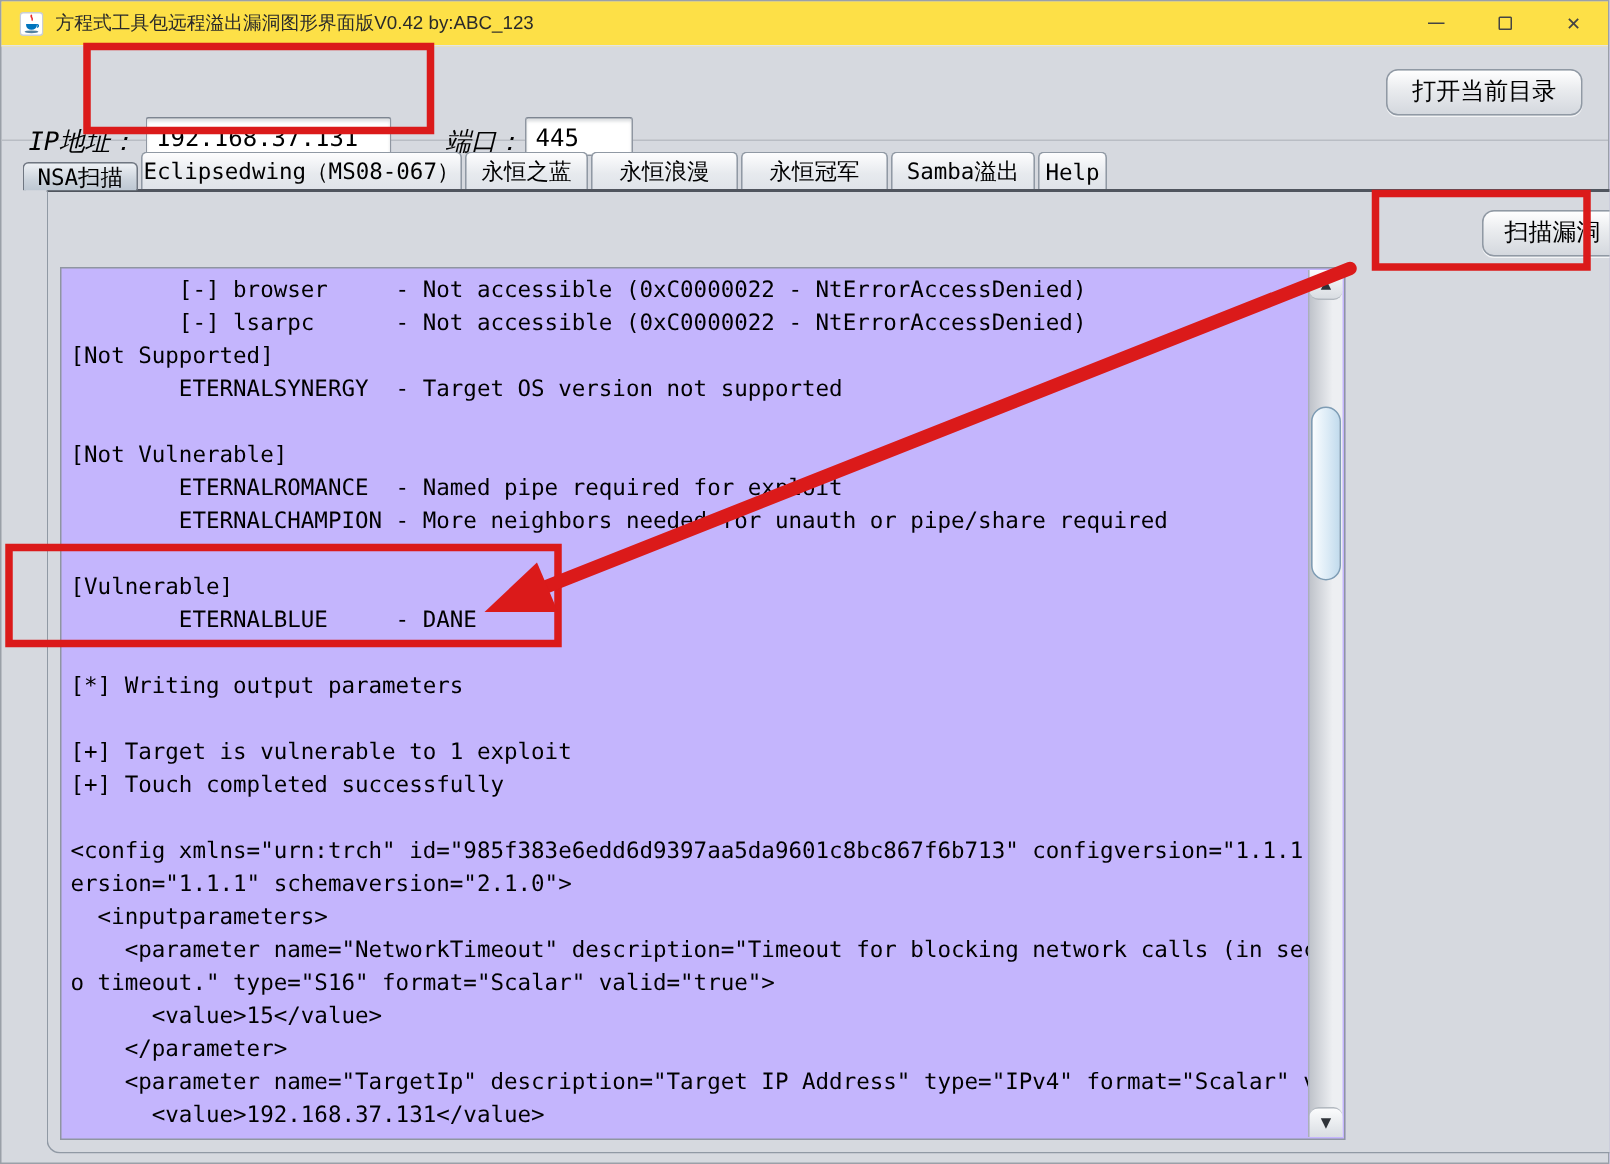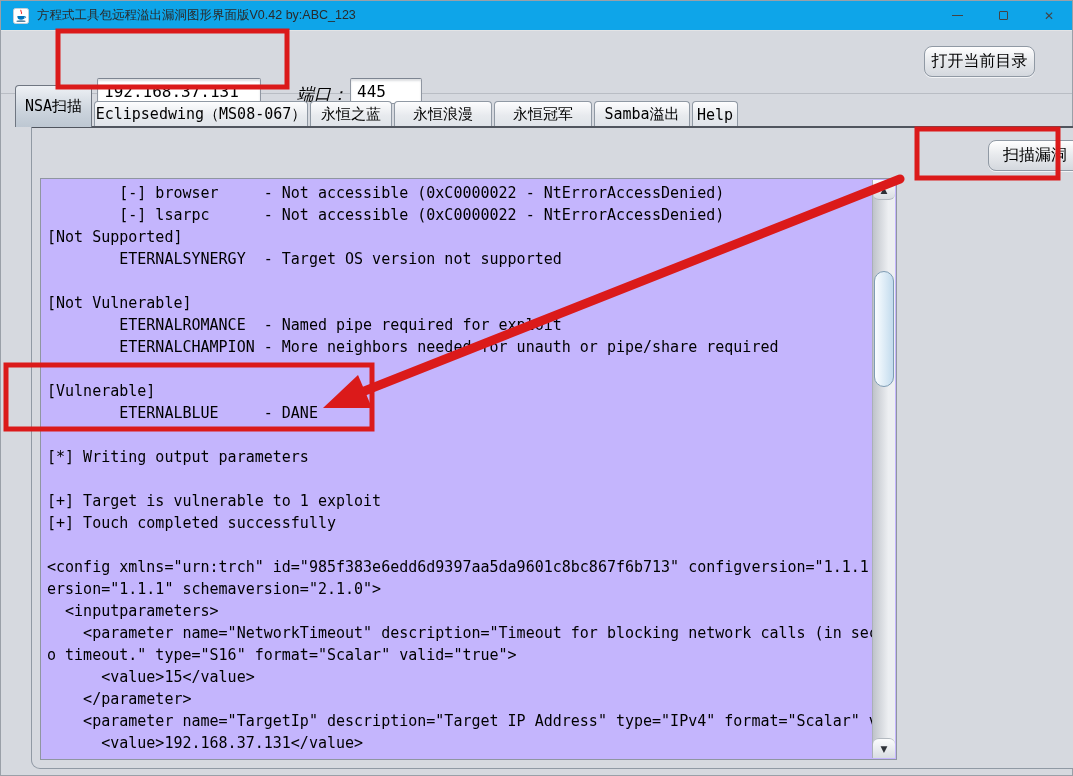--- a/index.html
+++ b/index.html
@@ -11,21 +11,21 @@
     overflow:hidden;
   }
   .window {
     position:absolute; inset:0;
     border:1px solid #9aa0a8;
     background:#d6d9df;
   }
   
   .titlebar {
     position:absolute; top:0; left:0; right:0; height:30px;
-    background:#0ea5e9; border-bottom:1px solid #e3e4e6;
+    background:#fde047; border-bottom:1px solid #e3e4e6;
     display:flex; align-items:center;
     font-family:"Liberation Sans", sans-serif;
   }
   .app-icon { width:16px; height:16px; margin:0 8px 0 12px; flex:0 0 auto; }
   .title-text { font-size:12.5px; color:#2a2a2a; white-space:nowrap; }
   .win-controls { margin-left:auto; display:flex; height:100%; }
   .win-btn {
     width:46px; height:100%; display:flex; align-items:center; justify-content:center;
     color:#444; cursor:default;
   }
@@ -51,37 +51,37 @@
   .field-port { left:349px; width:72px; }
   .nimbus-btn {
     position:absolute;
     background:linear-gradient(#ffffff, #e9ebee 45%, #d4d8de);
     border:1px solid #9099a4; border-radius:8px;
     font-family:"DejaVu Sans Mono", monospace; font-size:16px; color:#000;
     display:flex; align-items:center; justify-content:center;
     box-shadow:0 1px 0 rgba(255,255,255,.7);
     cursor:default; white-space:nowrap;
   }
-  .btn-open-dir { left:923px; top:15px; width:111px; height:31px; }
+  .btn-open-dir { left:923px; top:15px; width:131px; height:31px; }
   
   .tabbar {
     position:absolute; top:94px; left:14px; right:7px; height:32px;
     display:flex; align-items:flex-end;
   }
   .tab {
     height:26px; margin-right:2px;
     background:linear-gradient(#fdfdfe, #e7eaee 55%, #dfe3e9);
     border:1px solid #9099a4; border-bottom:none;
     border-radius:4px 4px 0 0;
     display:flex; align-items:center; justify-content:center;
     font-size:15px; color:#000; cursor:default; white-space:nowrap;
     position:relative; z-index:1;
   }
   .tab.active {
-    height:42px;
+    height:19px;
     background:linear-gradient(#eef1f5, #ccd4dd 60%, #bdc7d2);
     border-color:#6f7681;
     z-index:3;
   }
   
   .content-panel {
     position:absolute; top:125px; left:7px; width:1059px; height:643px;
     background:#d6d9df;
     border:1px solid #9099a4;
     border-top:2px solid #50555e;

